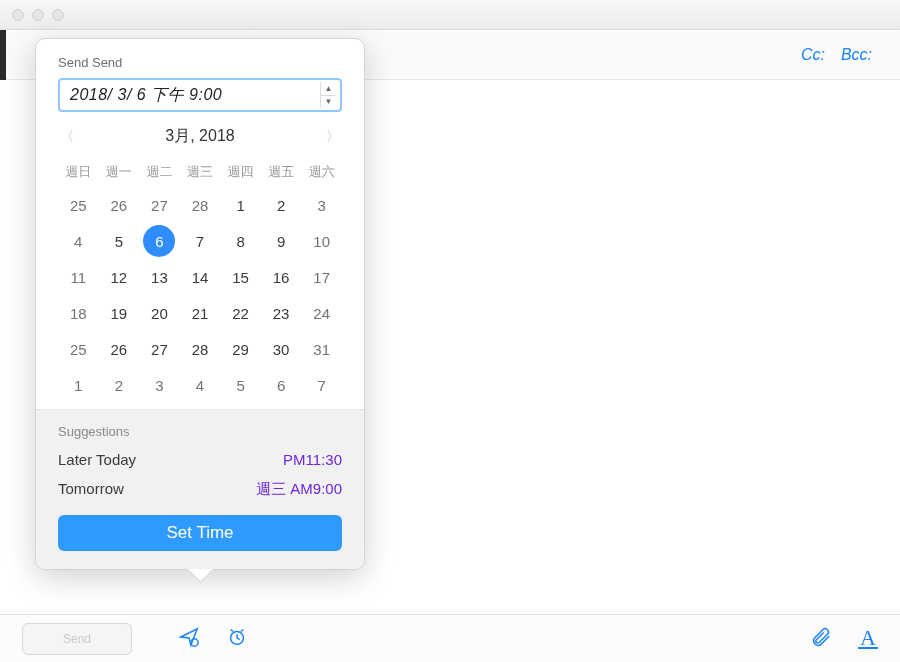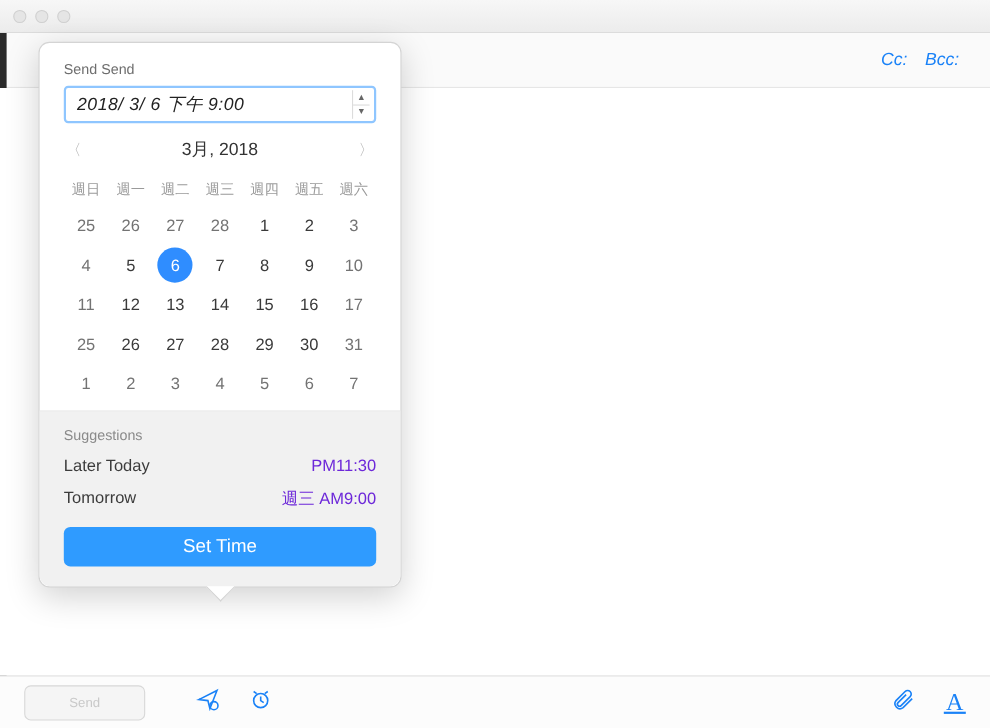--- a/index.html
+++ b/index.html
@@ -275,20 +275,43 @@
             <span>14</span>
           </div>
           <div class="day">
             <span>15</span>
           </div>
           <div class="day">
             <span>16</span>
           </div>
           <div class="day faded">
             <span>17</span>
+          </div>
+        </div>
+        <div class="day-row">
+          <div class="day faded">
+            <span>18</span>
+          </div>
+          <div class="day">
+            <span>19</span>
+          </div>
+          <div class="day">
+            <span>20</span>
+          </div>
+          <div class="day">
+            <span>21</span>
+          </div>
+          <div class="day">
+            <span>22</span>
+          </div>
+          <div class="day">
+            <span>23</span>
+          </div>
+          <div class="day faded">
+            <span>24</span>
           </div>
         </div>
         <div class="day-row">
           <div class="day faded">
             <span>25</span>
           </div>
           <div class="day">
             <span>26</span>
           </div>
           <div class="day">

